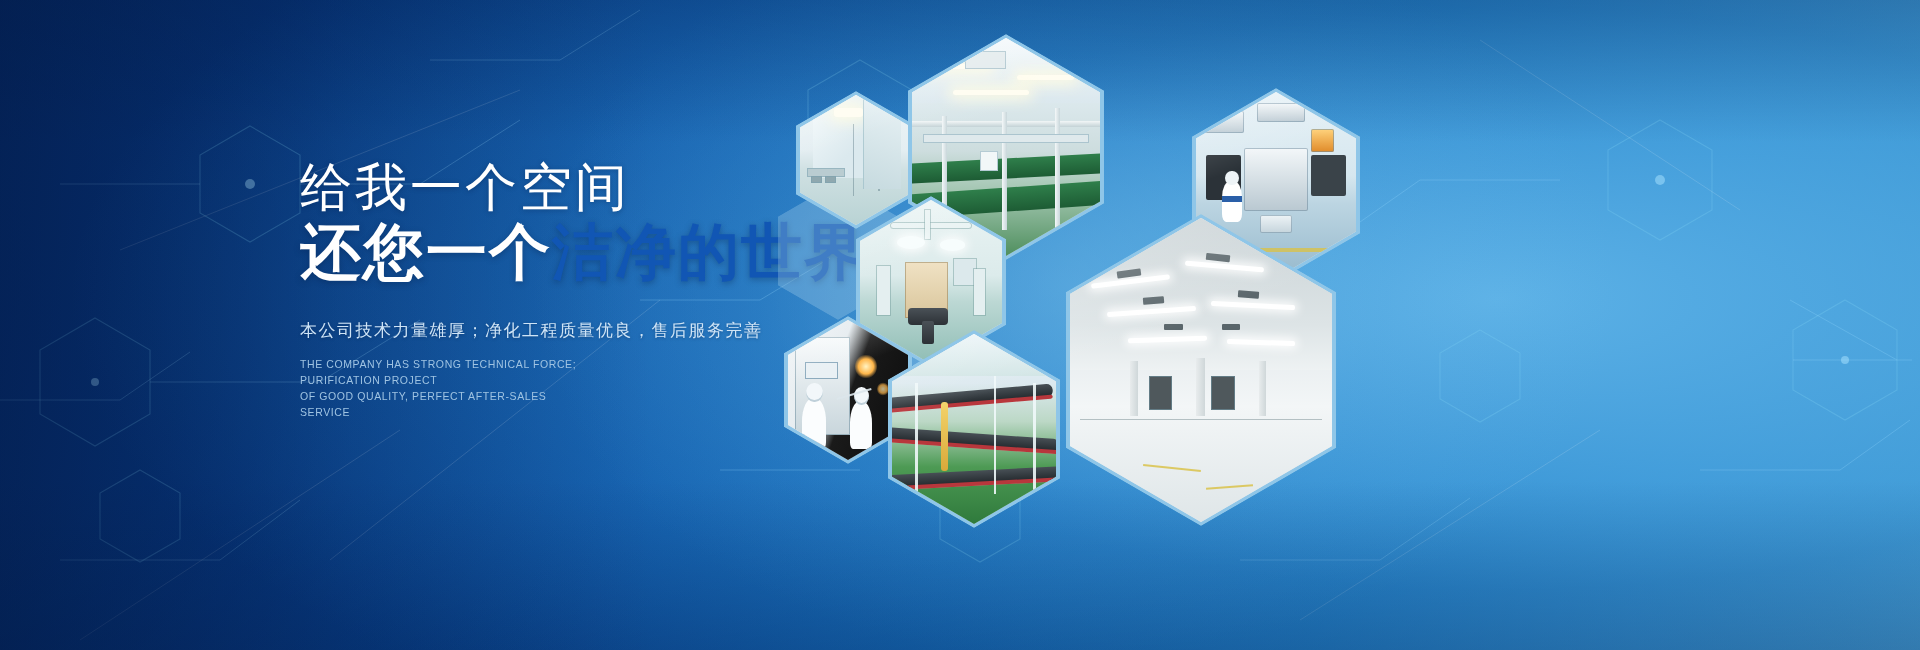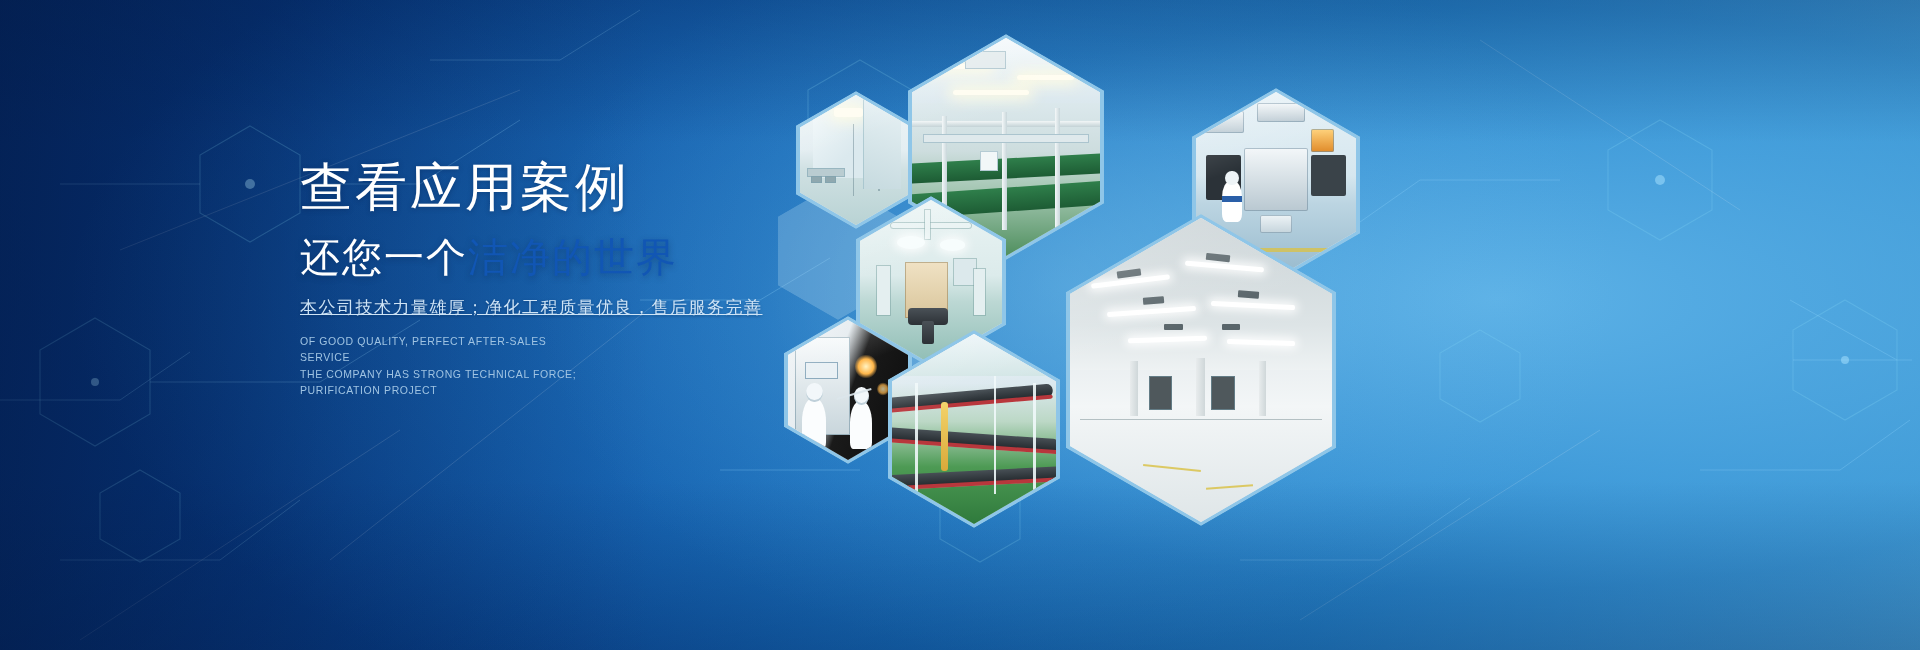--- a/index.html
+++ b/index.html
@@ -31,29 +31,29 @@
   }
 
   
   .copy{position:absolute;left:300px;top:158px;width:640px;}
   .head1{
     font-size:52px;line-height:1.12;color:#ffffff;font-weight:300;
     letter-spacing:3px;white-space:nowrap;
     text-shadow:0 1px 5px rgba(2,28,70,.35);
   }
   .head2{
-    font-size:40px;line-height:1.12;font-weight:400;letter-spacing:2px;
-    white-space:nowrap;margin-top:19px;
+    font-size:61px;line-height:1.12;font-weight:700;letter-spacing:2px;
+    white-space:nowrap;margin-top:2px;
     text-shadow:0 2px 6px rgba(2,28,70,.35);
   }
   .head2 .w{color:#ffffff;}
   .head2 .b{color:#1156b4;}
   .sub-cn{
-    margin-top:16px;font-size:17px;letter-spacing:1.5px;color:#cfe4f6;
-    white-space:nowrap;text-shadow:0 1px 3px rgba(2,28,70,.35);text-decoration:underline;
+    margin-top:32px;font-size:17px;letter-spacing:1.5px;color:#cfe4f6;
+    white-space:nowrap;text-shadow:0 1px 3px rgba(2,28,70,.35);
   }
   .sub-en{
     margin-top:14px;font-size:10.5px;line-height:1.55;letter-spacing:.6px;
     color:#9fc3e2;text-transform:uppercase;max-width:300px;
   }
   .cta{
     display:inline-block;margin-top:40px;
     width:135px;height:41px;line-height:41px;text-align:center;
     background:#1257b6;color:#ffffff;font-size:14px;letter-spacing:1px;
     border:1px solid rgba(150,200,240,.45);
@@ -257,28 +257,28 @@
       <path d="M120,250 L520,90"></path>
       <path d="M330,560 L660,300"></path>
       <path d="M80,640 L400,430"></path>
       <path d="M1480,40 L1740,210"></path>
       <path d="M1300,620 L1600,430"></path>
     </g>
   </svg>
   <div class="vignette"></div>
 
   <div class="copy">
-    <div class="head1">查看应用案例</div>
+    <div class="head1">给我一个空间</div>
     <div class="head2">
       <span class="w">还您一个</span><span class="b">洁净的世界</span>
     </div>
     <div class="sub-cn">本公司技术力量雄厚；净化工程质量优良，售后服务完善</div>
     <div class="sub-en">
+      <div>THE COMPANY HAS STRONG TECHNICAL FORCE; PURIFICATION PROJECT</div>
       <div>OF GOOD QUALITY, PERFECT AFTER-SALES SERVICE</div>
-      <div>THE COMPANY HAS STRONG TECHNICAL FORCE; PURIFICATION PROJECT</div>
     </div>
   </div>
 
   <div class="cluster">
 
     <div class="hex ghost" style="left:18px;top:182px;width:120px;height:138px;">
       <div class="frame"></div>
     </div>
 
     <div class="hex ghost" style="left:112px;top:252px;width:104px;height:120px;">

